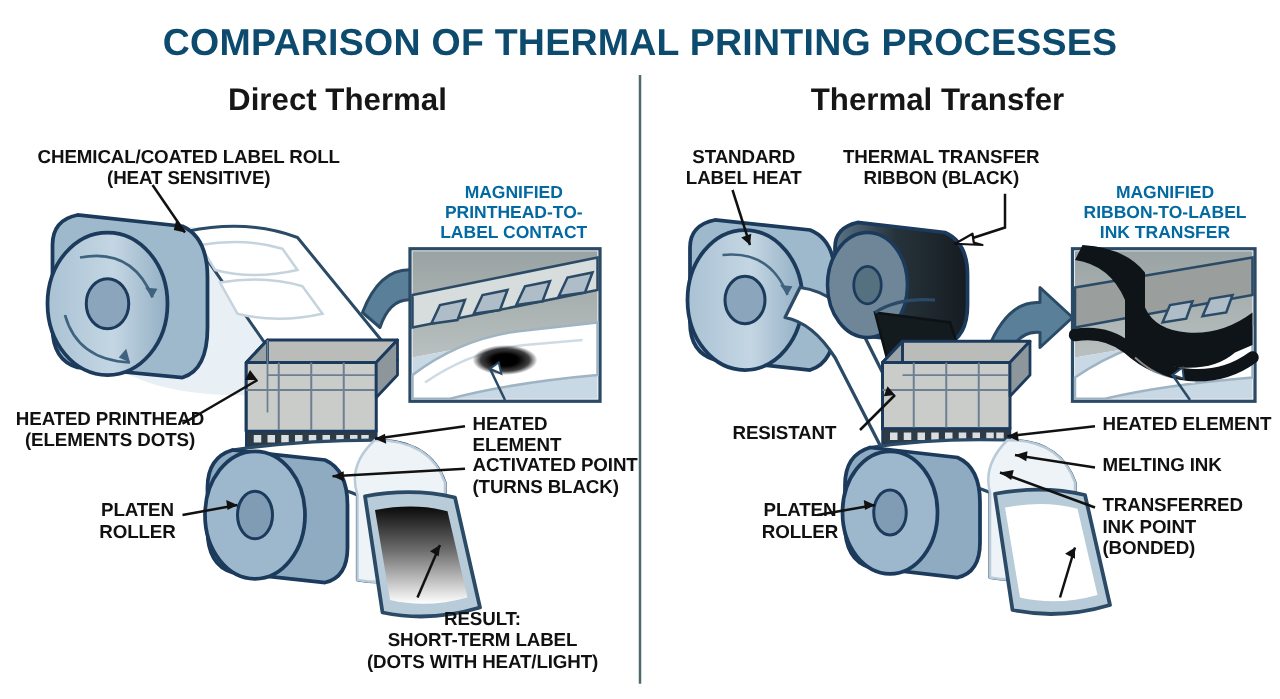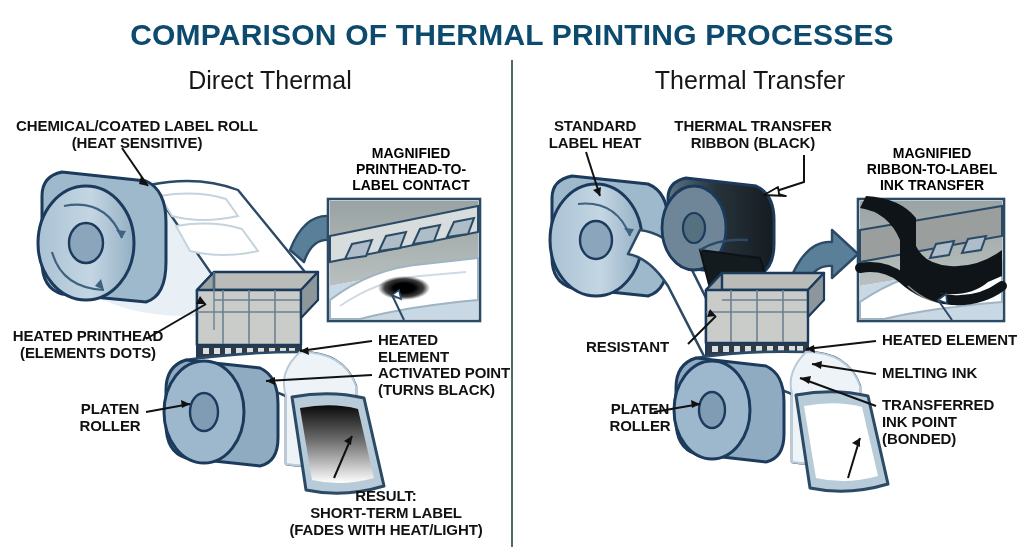--- a/index.html
+++ b/index.html
@@ -25,21 +25,21 @@
     text-align: center;
     font-size: 30px;
     font-weight: bold;
     letter-spacing: 0.2px;
     color: #0c4a6e;
   }
   .panel-head {
     position: absolute;
     top: 66px;
     font-size: 25px;
-    font-weight: normal;
+    font-weight: bold;
     color: #161616;
     text-align: center;
   }
   #head-left { left: 60px; width: 420px; }
   #head-right { left: 540px; width: 420px; }
 
   .divider {
     position: absolute;
     left: 511px;
     top: 60px;
@@ -57,21 +57,21 @@
     letter-spacing: -0.1px;
     white-space: pre-line;
   }
   .lbl.c { text-align: center; }
   .lbl.l { text-align: left; }
 
   .inset-cap {
     position: absolute;
     font-size: 14px;
     font-weight: bold;
-    color: #000000;
+    color: #0369a1;
     line-height: 1.15;
     text-align: center;
     white-space: pre-line;
   }
 
   svg.art {
     position: absolute;
     left: 0; top: 0;
     width: 1024px;
     height: 559px;
@@ -311,37 +311,37 @@
       <path d="M812 364 l9 5 l1 -8 z" fill="#111"></path>
 
       <path d="M876 406 L800 378" fill="none" stroke="#111" stroke-width="2"></path>
       <path d="M800 378 l9 6 l2 -8 z" fill="#111"></path>
 
       <path d="M848 478 L860 438" fill="none" stroke="#111" stroke-width="2"></path>
       <path d="M860 438 l-8 5 l8 4 z" fill="#111"></path>
     </g>
   </svg>
 
-  <div class="lbl c" style="left:2px; top:117px; width:270px;">CHEMICAL/COATED LABEL ROLL
+  <div class="lbl c" style="left:16px; top:117px; width:270px;">CHEMICAL/COATED LABEL ROLL
 (HEAT SENSITIVE)</div>
 
   <div class="lbl c" style="left:4px; top:327px; width:168px;">HEATED PRINTHEAD
 (ELEMENTS DOTS)</div>
 
   <div class="lbl c" style="left:60px; top:400px; width:100px;">PLATEN
 ROLLER</div>
 
   <div class="lbl l" style="left:378px; top:331px; width:130px;">HEATED ELEMENT</div>
 
   <div class="lbl l" style="left:378px; top:364px; width:140px;">ACTIVATED POINT
 (TURNS BLACK)</div>
 
   <div class="lbl c" style="left:268px; top:487px; width:236px;">RESULT:
 SHORT-TERM LABEL
-(FADES WITH HEAT/LIGHT)</div>
+(DOTS WITH HEAT/LIGHT)</div>
 
   <div class="inset-cap" style="left:348px; top:145px; width:126px;">MAGNIFIED
 PRINTHEAD-TO-
 LABEL CONTACT</div>
 
   <div class="lbl c" style="left:534px; top:117px; width:122px;">STANDARD
 LABEL HEAT</div>
 
   <div class="lbl c" style="left:670px; top:117px; width:166px;">THERMAL TRANSFER
 RIBBON (BLACK)</div>

